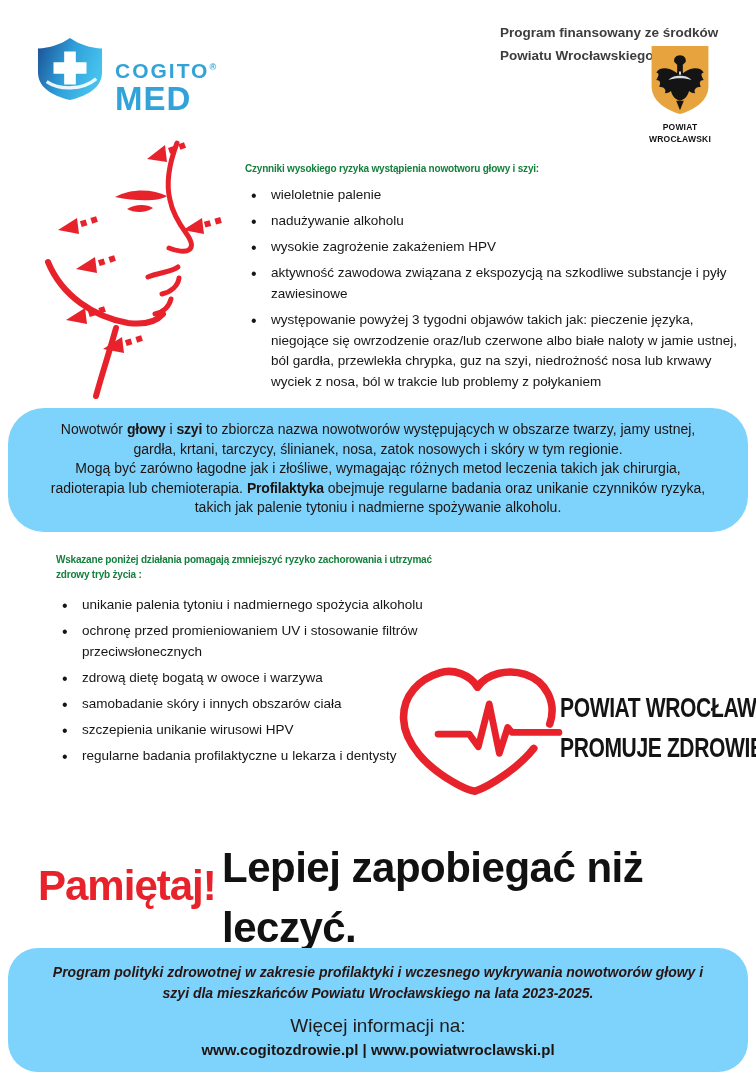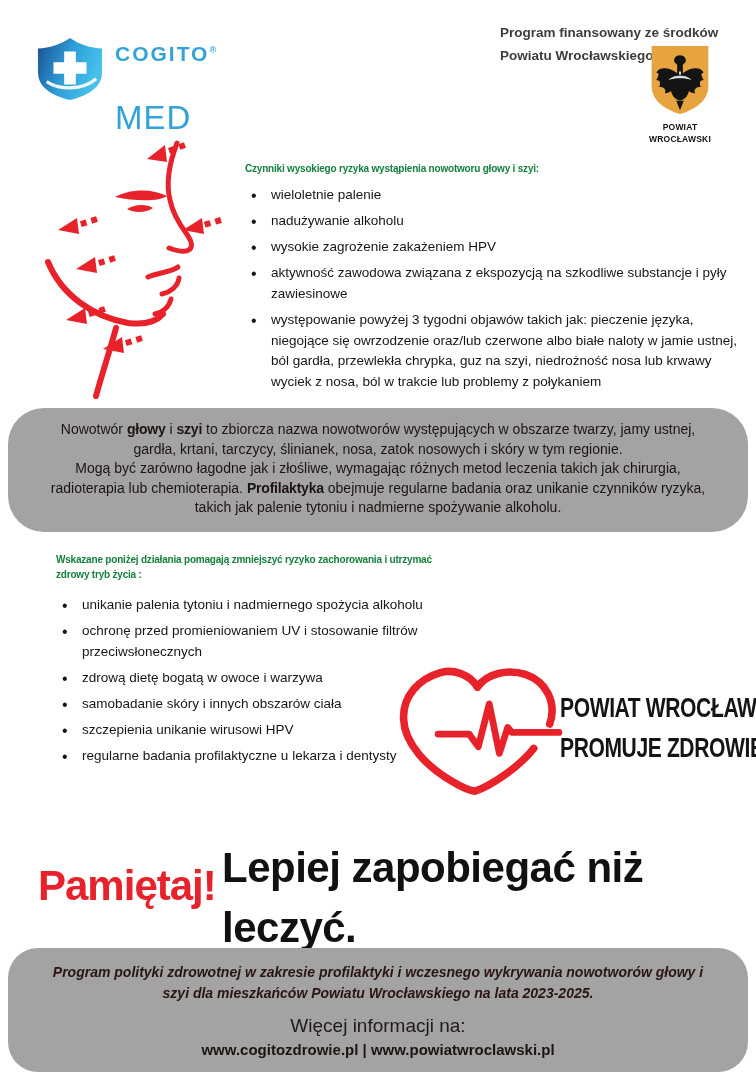--- a/index.html
+++ b/index.html
@@ -1,42 +1,42 @@
 <!DOCTYPE html>
 <html><head>
 <meta charset="utf-8">
 <style>
   html,body{margin:0;padding:0;background:#fff;}
   .poster{position:relative;width:756px;height:1080px;background:#ffffff;
           font-family:"Liberation Sans",sans-serif;color:#1a1a1a;overflow:hidden;}
 
   
   .logo{position:absolute;left:34px;top:36px;display:flex;align-items:flex-start;gap:9px;}
-  .logo-text{display:flex;flex-direction:column;margin-top:7px;line-height:1;gap:36px;}
+  .logo-text{display:flex;flex-direction:column;margin-top:24px;line-height:1;}
   .brand-top{font-size:21px;font-weight:bold;color:#32a3d8;letter-spacing:2px;}
   .brand-reg{font-size:9px;vertical-align:super;letter-spacing:0;}
-  .brand-bottom{font-size:33px;font-weight:normal;color:#32a3d8;letter-spacing:1px;margin-top:1px;}
+  .brand-bottom{font-size:33px;font-weight:bold;color:#32a3d8;letter-spacing:1px;margin-top:1px;}
 
   .funding{position:absolute;left:500px;top:22px;font-size:13.5px;font-weight:bold;
            color:#3d3d3d;line-height:1.7;}
   .crest{position:absolute;left:641px;top:44px;width:78px;text-align:center;}
   .crest-caption{font-size:8.5px;font-weight:bold;color:#121212;line-height:1.4;margin-top:2px;letter-spacing:.2px;}
 
   
   .face{position:absolute;left:20px;top:134px;}
 
   
   .risk{position:absolute;left:245px;top:162px;width:500px;}
   .section-heading{font-size:10px;font-weight:bold;color:#15803d;margin:0 0 10px;line-height:1.3;letter-spacing:-.2px;}
   ul.bullets{margin:0;padding:0;list-style:none;font-size:13.5px;line-height:1.55;color:#161616;}
   ul.bullets li{position:relative;padding-left:26px;margin-bottom:5px;}
   ul.bullets li::before{content:"\2022";position:absolute;left:6px;top:-1px;font-size:16px;color:#161616;}
 
   
-  .banner{position:absolute;left:8px;width:740px;background:#a3a3a3;color:#1d1412;
+  .banner{position:absolute;left:8px;width:740px;background:#7dd3fc;color:#1d1412;
           text-align:center;box-sizing:border-box;}
   .banner1{top:408px;min-height:124px;border-radius:36px;padding:12px 36px;
            font-size:14px;line-height:1.4;}
   .banner1 p{margin:0;}
   .banner1 b{letter-spacing:-.2px;}
 
   
   .prevention{position:absolute;left:56px;top:552px;width:460px;}
   .prevention .section-heading{width:400px;line-height:1.5;margin-bottom:13px;}
   .prevention ul.bullets{width:440px;}

